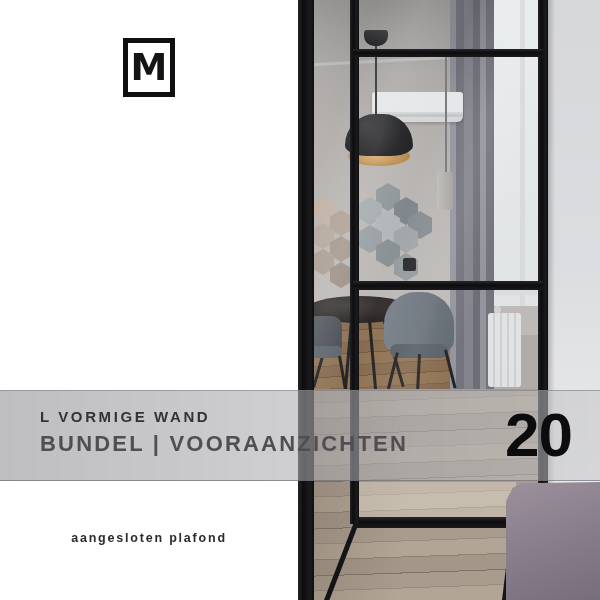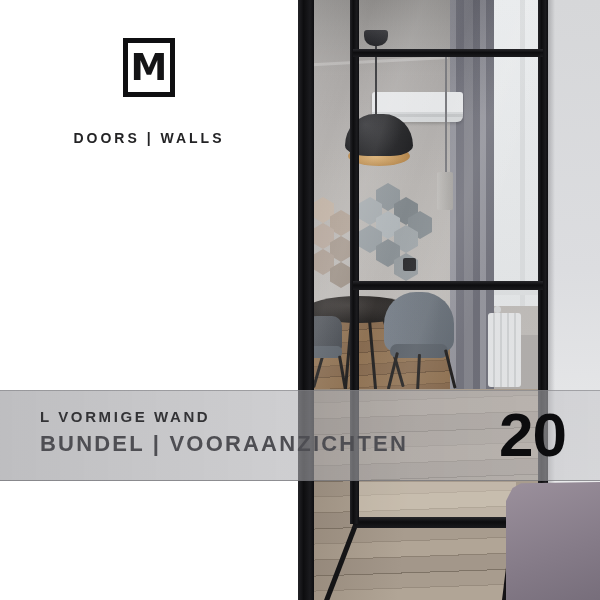--- a/index.html
+++ b/index.html
@@ -27,32 +27,32 @@
   .leg{width:3px;background:#1b1918;transform-origin:top left;border-radius:1px;}
 
   
   .banner{left:0;top:390px;width:600px;height:91px;
           background:linear-gradient(90deg,rgba(150,150,154,0.62),rgba(196,196,200,0.52));
           border-top:1px solid rgba(120,120,125,0.55);
           border-bottom:1px solid rgba(100,100,105,0.6);
           box-sizing:border-box;}
   .banner-line1{left:40px;top:17px;font-size:15px;font-weight:bold;letter-spacing:2.6px;color:#333336;}
   .banner-line2{left:40px;top:40px;font-size:22px;font-weight:bold;letter-spacing:2.2px;color:#4e4e53;}
-  .banner-number{right:34px;top:8px;font-size:62px;font-weight:bold;color:#0c0c0e;letter-spacing:-1px;}
+  .banner-number{right:28px;top:8px;font-size:62px;font-weight:bold;color:#0c0c0e;letter-spacing:-1px;}
 </style>
 </head>
 <body>
 
 <div class="stage">
 
   <section class="abs left-panel">
     <div class="abs logo-box">
       <span class="logo-m">M</span>
     </div>
-    <div class="abs brand-subtitle">DOORS | WALLS</div>
+    <div class="abs footer-note">aangesloten plafond</div>
   </section>
 
   <section class="abs photo">
 
     <div class="abs" style="left:0;top:0;width:250px;height:335px;
                 background:linear-gradient(180deg,#8b8885 0,#9a9794 9%,#aca8a5 22%,#b5b1ae 38%,#bcb8b4 55%,#c3bfbb 100%);"></div>
     <div class="abs" style="left:0;top:60px;width:150px;height:3px;background:rgba(255,255,255,0.25);transform:rotate(-3deg);"></div>
 
     <div class="abs" style="left:192px;top:0;width:58px;height:306px;
                 background:linear-gradient(180deg,#f1f3f4,#e9ebec);border-left:4px solid #f6f7f8;box-sizing:border-box;">

